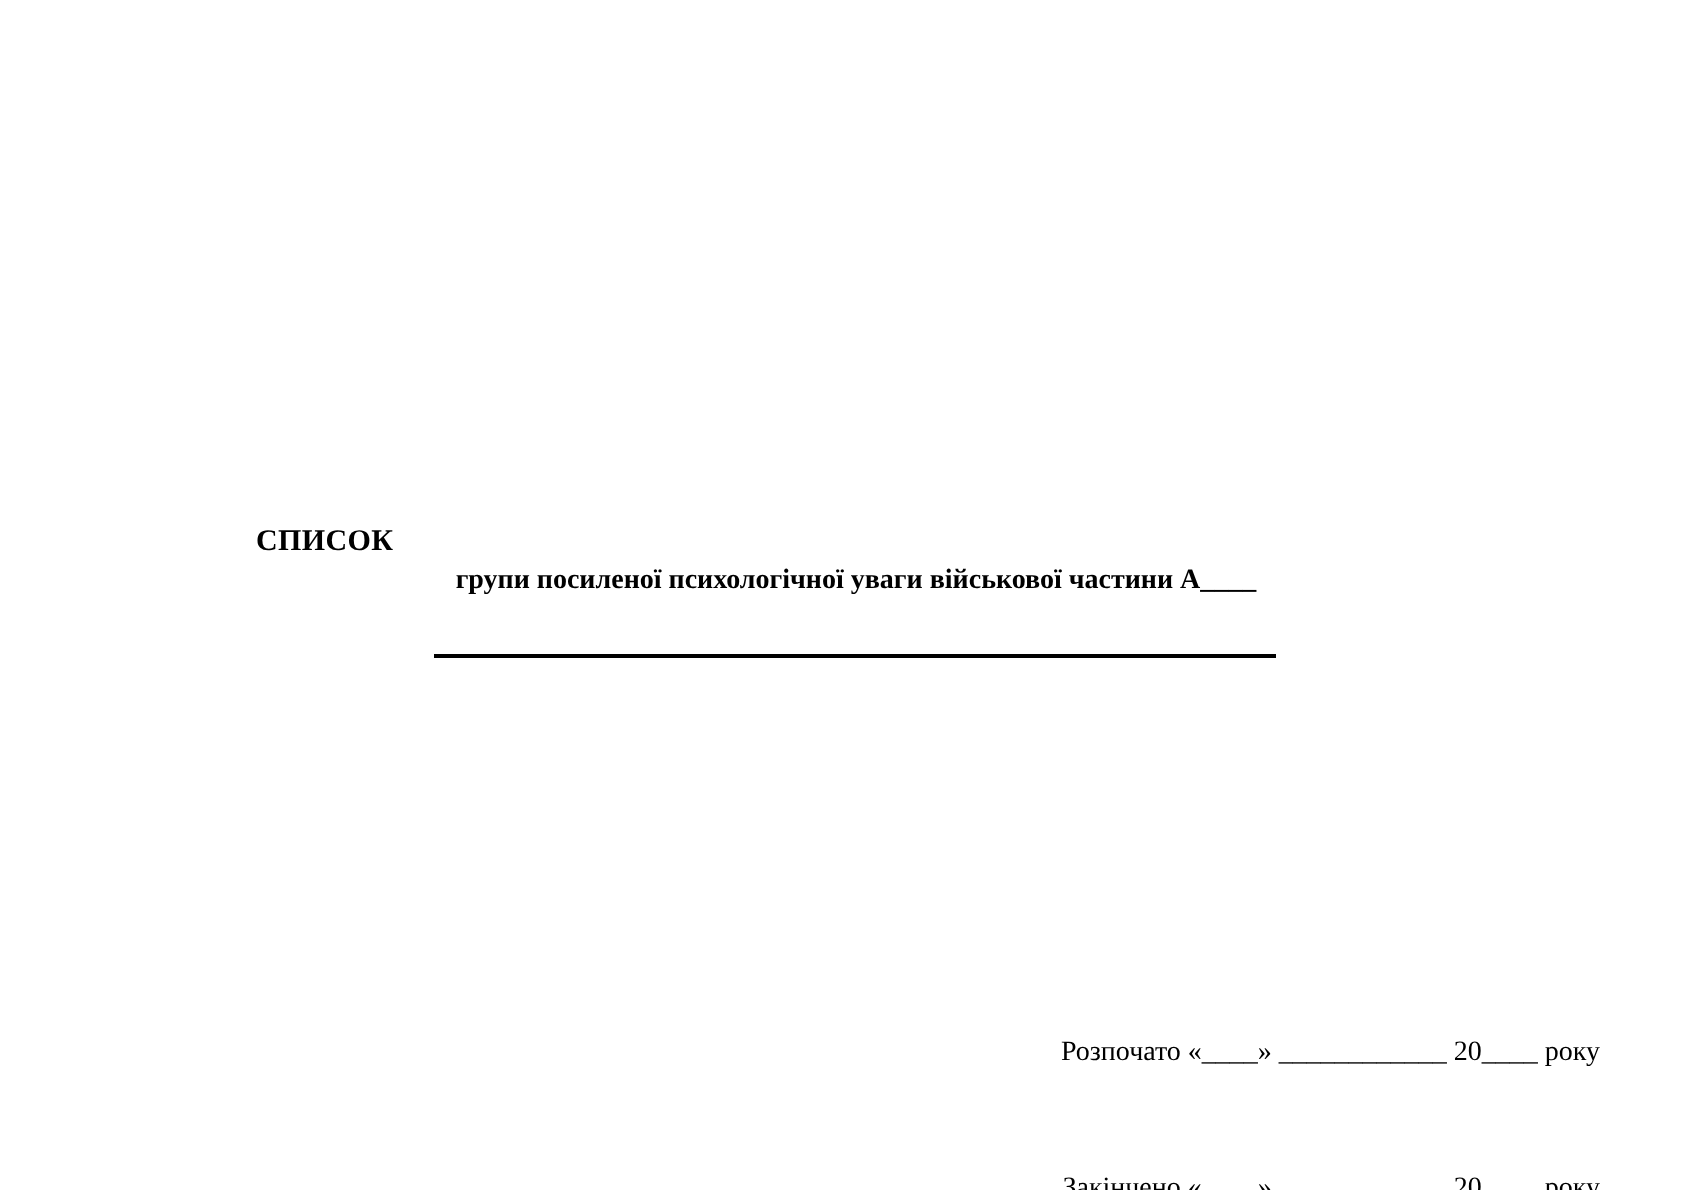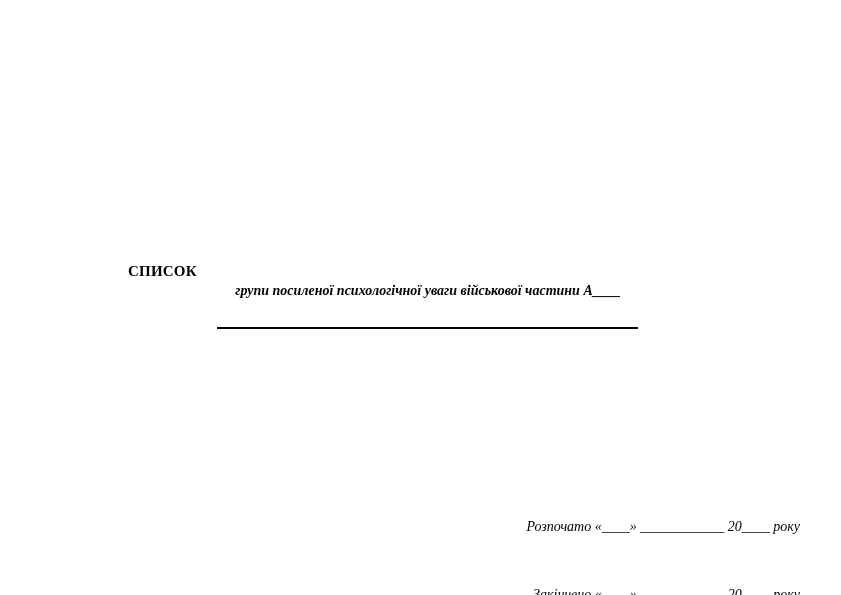--- a/index.html
+++ b/index.html
@@ -39,21 +39,20 @@
     .doc-subtitle {
       position: absolute;
       left: 128px;
       top: 281px;
       width: 600px;
       text-align: center;
       font-weight: bold;
       font-size: 14px;
       line-height: 20px;
       white-space: nowrap;
-      font-style: italic;
     }
     
     .fill-rule {
       position: absolute;
       left: 217px;
       top: 327px;
       width: 421px;
       height: 2px;
       background: #000000;
     }
@@ -62,21 +61,20 @@
       position: absolute;
       top: 477px;
       right: 41px;
       text-align: right;
       font-size: 14px;
       line-height: 20px;
       white-space: pre;
     }
     .stamp-line {
       margin: 0 0 8px 0;
-      font-style: italic;
     }
     .stamp-line:last-child {
       margin-bottom: 0;
     }
   </style>
 </head>
 <body>
 
 <div class="page">
 

